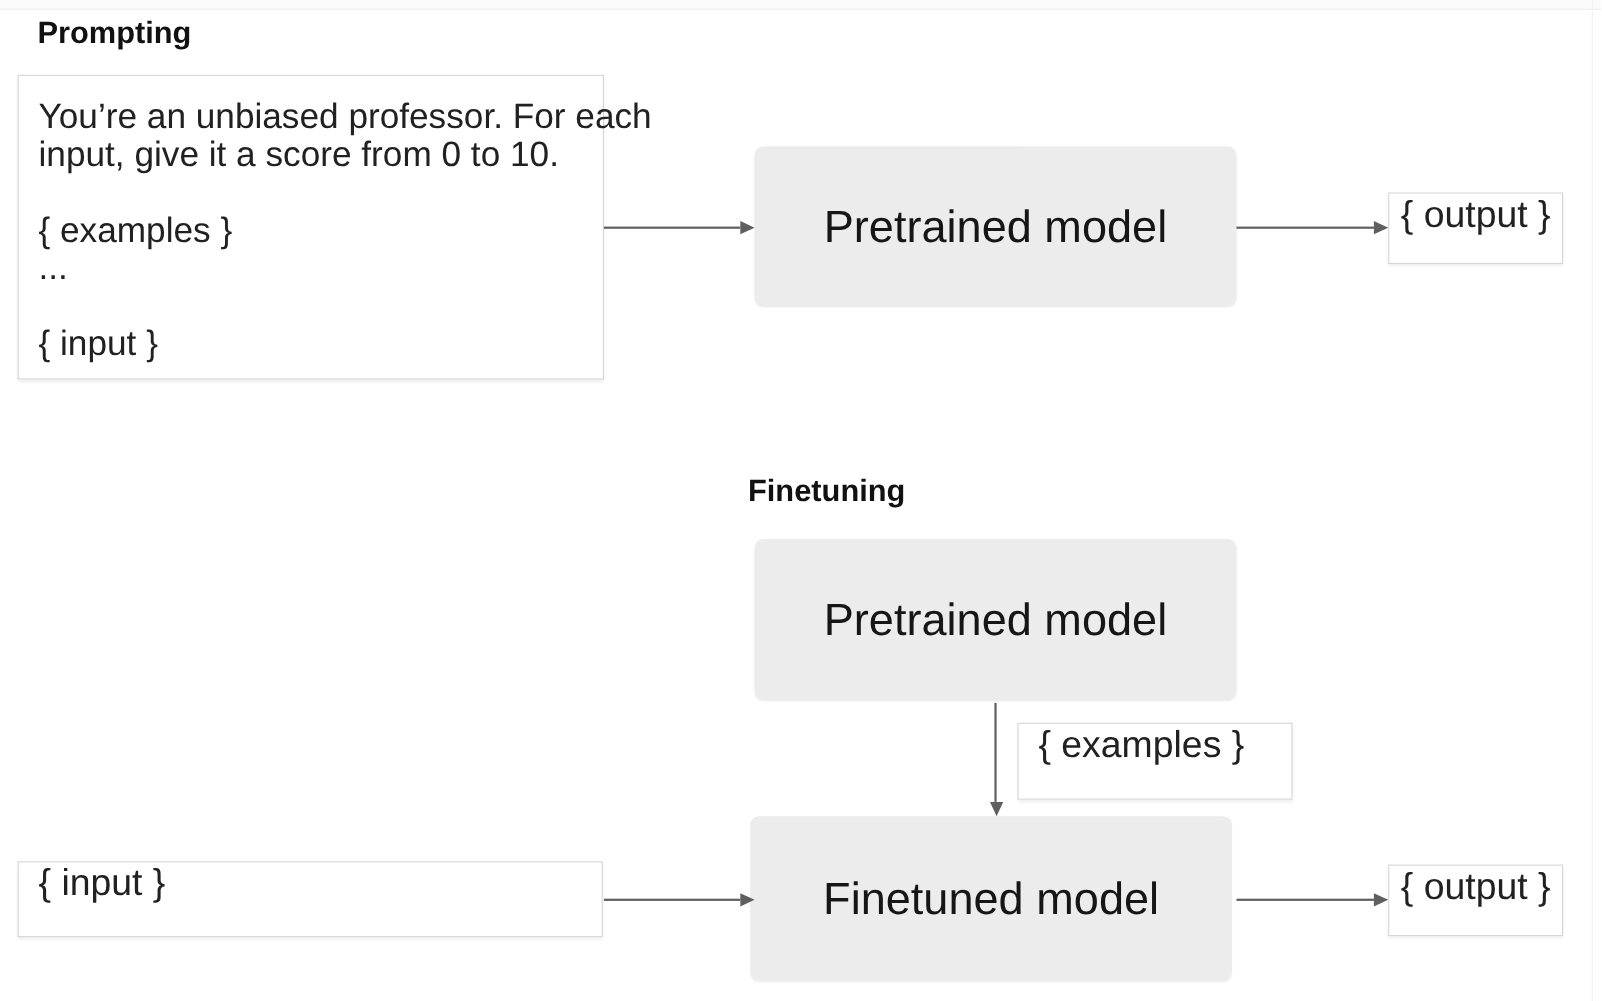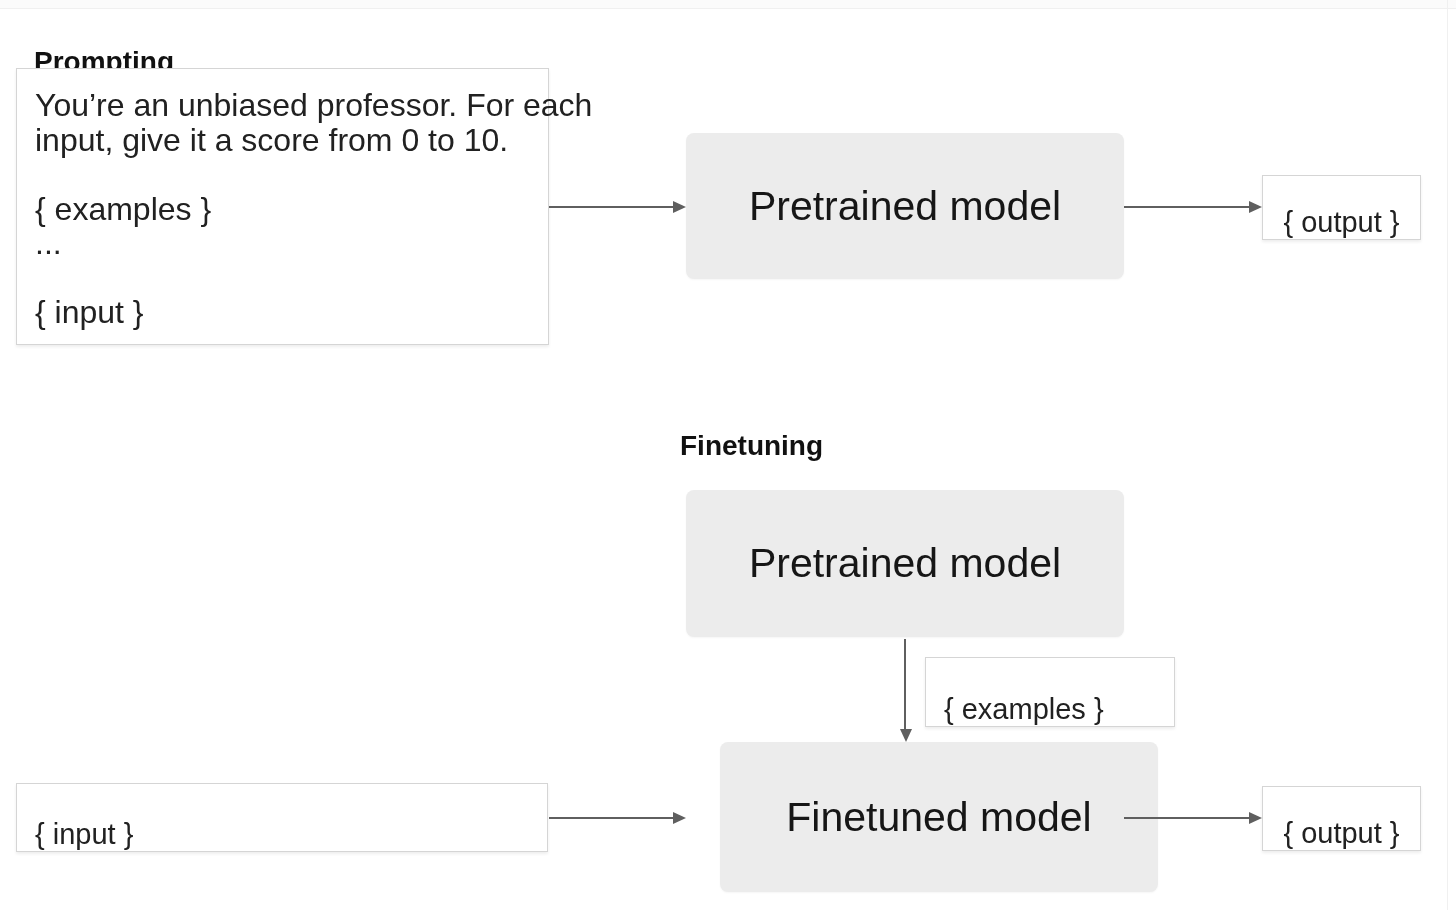--- a/index.html
+++ b/index.html
@@ -69,22 +69,22 @@
     color: #161616;
     white-space: nowrap;
   }
   .label-box {
     position: absolute;
     box-sizing: border-box;
     background: #ffffff;
     border: 1px solid var(--label-box-border, #d5d5d5);
     box-shadow: 0 2px 3px rgba(0,0,0,0.07);
     display: flex;
-    align-items: flex-end;
-    font-size: 29px;
+    align-items: flex-start;
+    font-size: 34px;
     color: var(--text, #212121);
     white-space: nowrap;
   }
   .label-left   { justify-content: flex-start; padding-left: 18px; }
   .label-center { justify-content: center; }
   .arrow-h {
     position: absolute;
     height: 0;
     border-top: 2px solid var(--arrow, #5f5f5f);
   }
@@ -115,21 +115,21 @@
   }
 </style>
 </head>
 <body>
 
 <div class="canvas">
 
   <div class="top-edge"></div>
   <div class="right-edge"></div>
 
-  <div class="section-title" style="left:34px; top:13px;margin-top:32px;">Prompting</div>
+  <div class="section-title" style="left:34px; top:13px;">Prompting</div>
 
   <div class="prompt-box">
     <div class="line">You’re an unbiased professor. For each</div>
     <div class="line">input, give it a score from 0 to 10.</div>
     <div class="line"></div>
     <div class="line">{ examples }</div>
     <div class="line">...</div>
     <div class="line"></div>
     <div class="line">{ input }</div>
   </div>
@@ -151,21 +151,21 @@
   <div class="model-box" style="left:686px; top:490px; height:147px;">
     <span class="model-label">Pretrained model</span>
   </div>
 
   <div class="arrow-v" style="left:904px; top:639px; height:90px;"></div>
 
   <div class="label-box label-left" style="left:925px; top:657px; width:250px; height:70px;">
     <span>{ examples }</span>
   </div>
 
-  <div class="model-box" style="left:720px; top:742px; height:150px;align-items:center;">
+  <div class="model-box" style="left:682px; top:742px; height:150px;align-items:center;">
     <span class="model-label">Finetuned model</span>
   </div>
 
   <div class="label-box label-left" style="left:16px; top:783px; width:532px; height:69px;">
     <span>{ input }</span>
   </div>
 
   <div class="arrow-h" style="left:549px; top:817px; width:124px;"></div>
 
   <div class="arrow-h" style="left:1124px; top:817px; width:125px;"></div>

